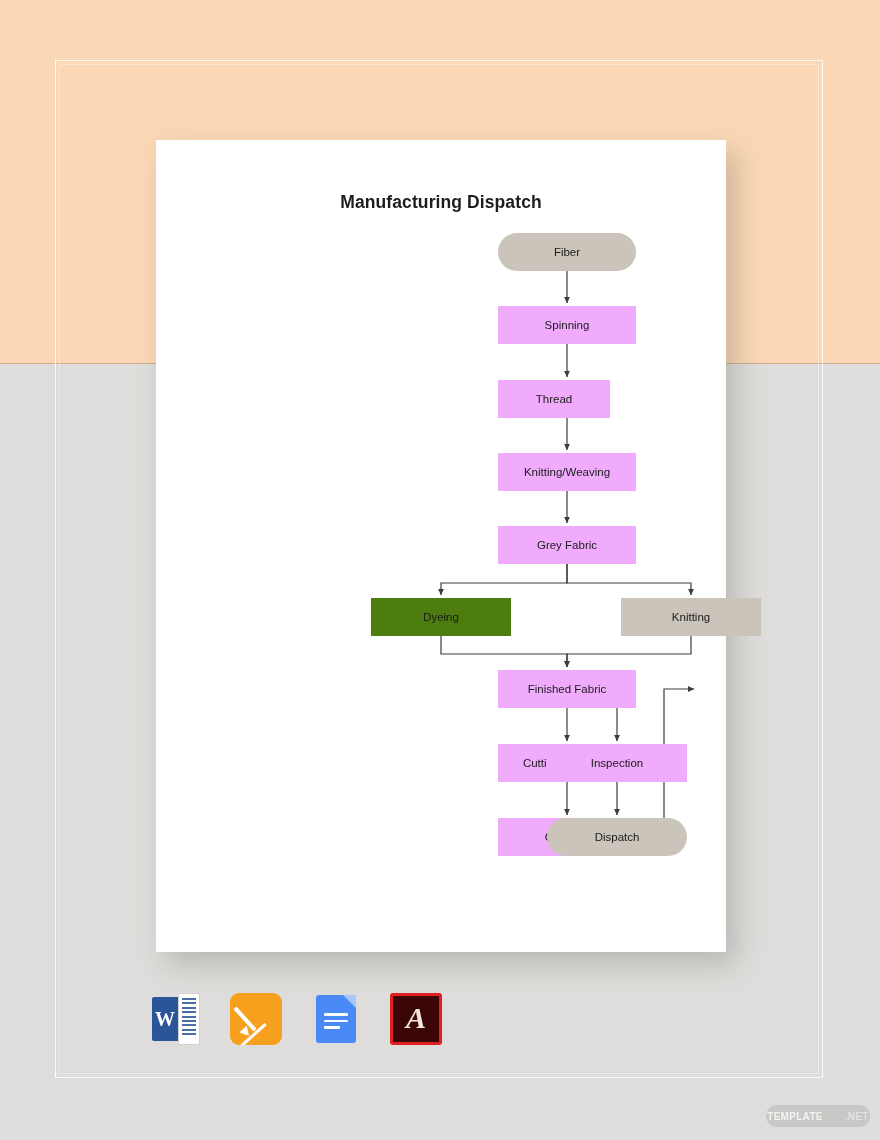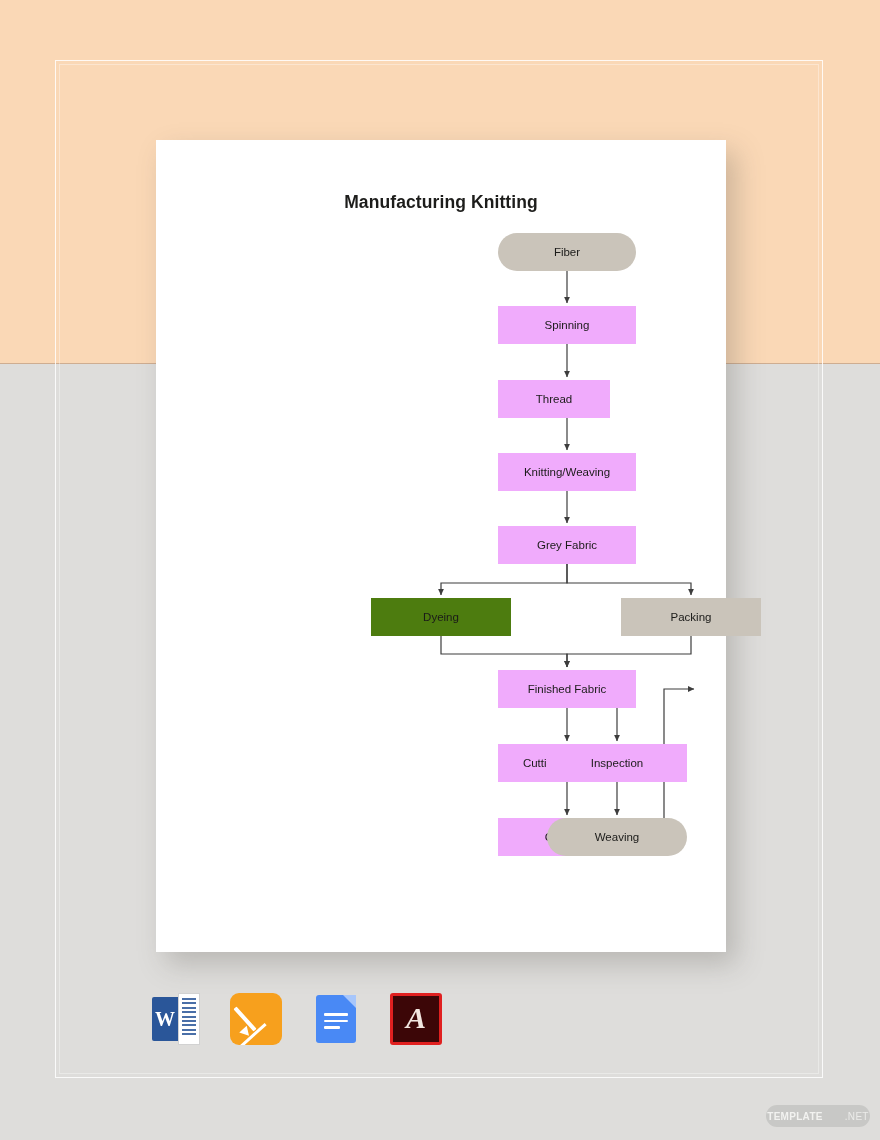--- a/index.html
+++ b/index.html
@@ -237,21 +237,21 @@
 </head>
 <body>
 
 <div id="bg-peach"></div>
 <div id="bg-peach-line"></div>
 <div id="bg-gray"></div>
 <div id="outer-frame"></div>
 
 <div id="doc-card">
 
-  <div id="doc-title">Manufacturing Knitting</div>
+  <div id="doc-title">Manufacturing Dispatch</div>
 
   <div id="flow">
 
     <svg id="flow-svg" viewBox="0 0 570 812" xmlns="http://www.w3.org/2000/svg">
       <defs>
         <marker id="arrow" markerWidth="7" markerHeight="7" refX="5.4" refY="3" orient="auto" markerUnits="strokeWidth">
           <path d="M0,0.4 L5.6,3 L0,5.6 z" fill="#3d3d3d"></path>
         </marker>
       </defs>
       <g stroke="#3d3d3d" stroke-width="1.2" fill="none" marker-end="url(#arrow)">
@@ -280,32 +280,32 @@
     <div class="node process" style="left:334px;top:166px;width:138px;height:38px;">Spinning</div>
 
     <div class="node process" style="left:334px;top:240px;width:112px;height:38px;">Thread</div>
 
     <div class="node process" style="left:334px;top:313px;width:138px;height:38px;">Knitting/Weaving</div>
 
     <div class="node process" style="left:334px;top:386px;width:138px;height:38px;">Grey Fabric</div>
 
     <div class="node process" style="left:207px;top:458px;width:140px;height:38px;background:#4d7c0f;">Dyeing</div>
 
-    <div class="node process" style="left:457px;top:458px;width:140px;height:38px;background:#cac4ba;">Packing</div>
+    <div class="node process" style="left:457px;top:458px;width:140px;height:38px;background:#cac4ba;">Knitting</div>
 
     <div class="node process" style="left:334px;top:530px;width:138px;height:38px;">Finished Fabric</div>
 
     <div class="node process" style="left:334px;top:604px;width:138px;height:38px;">Cutting &amp; Sewing</div>
 
     <div class="node process" style="left:334px;top:678px;width:138px;height:38px;">Garment</div>
 
 
     <div class="node process" style="left:383px;top:604px;width:140px;height:38px;">Inspection</div>
 
-    <div class="node terminal" style="left:383px;top:678px;width:140px;height:38px;">Weaving</div>
+    <div class="node terminal" style="left:383px;top:678px;width:140px;height:38px;">Dispatch</div>
   </div>
 
 </div>
 
 <div id="format-icons">
 
   <div class="fmt-icon ico-word">
     <div class="w-left">W</div>
     <div class="w-right">
       <i></i>

